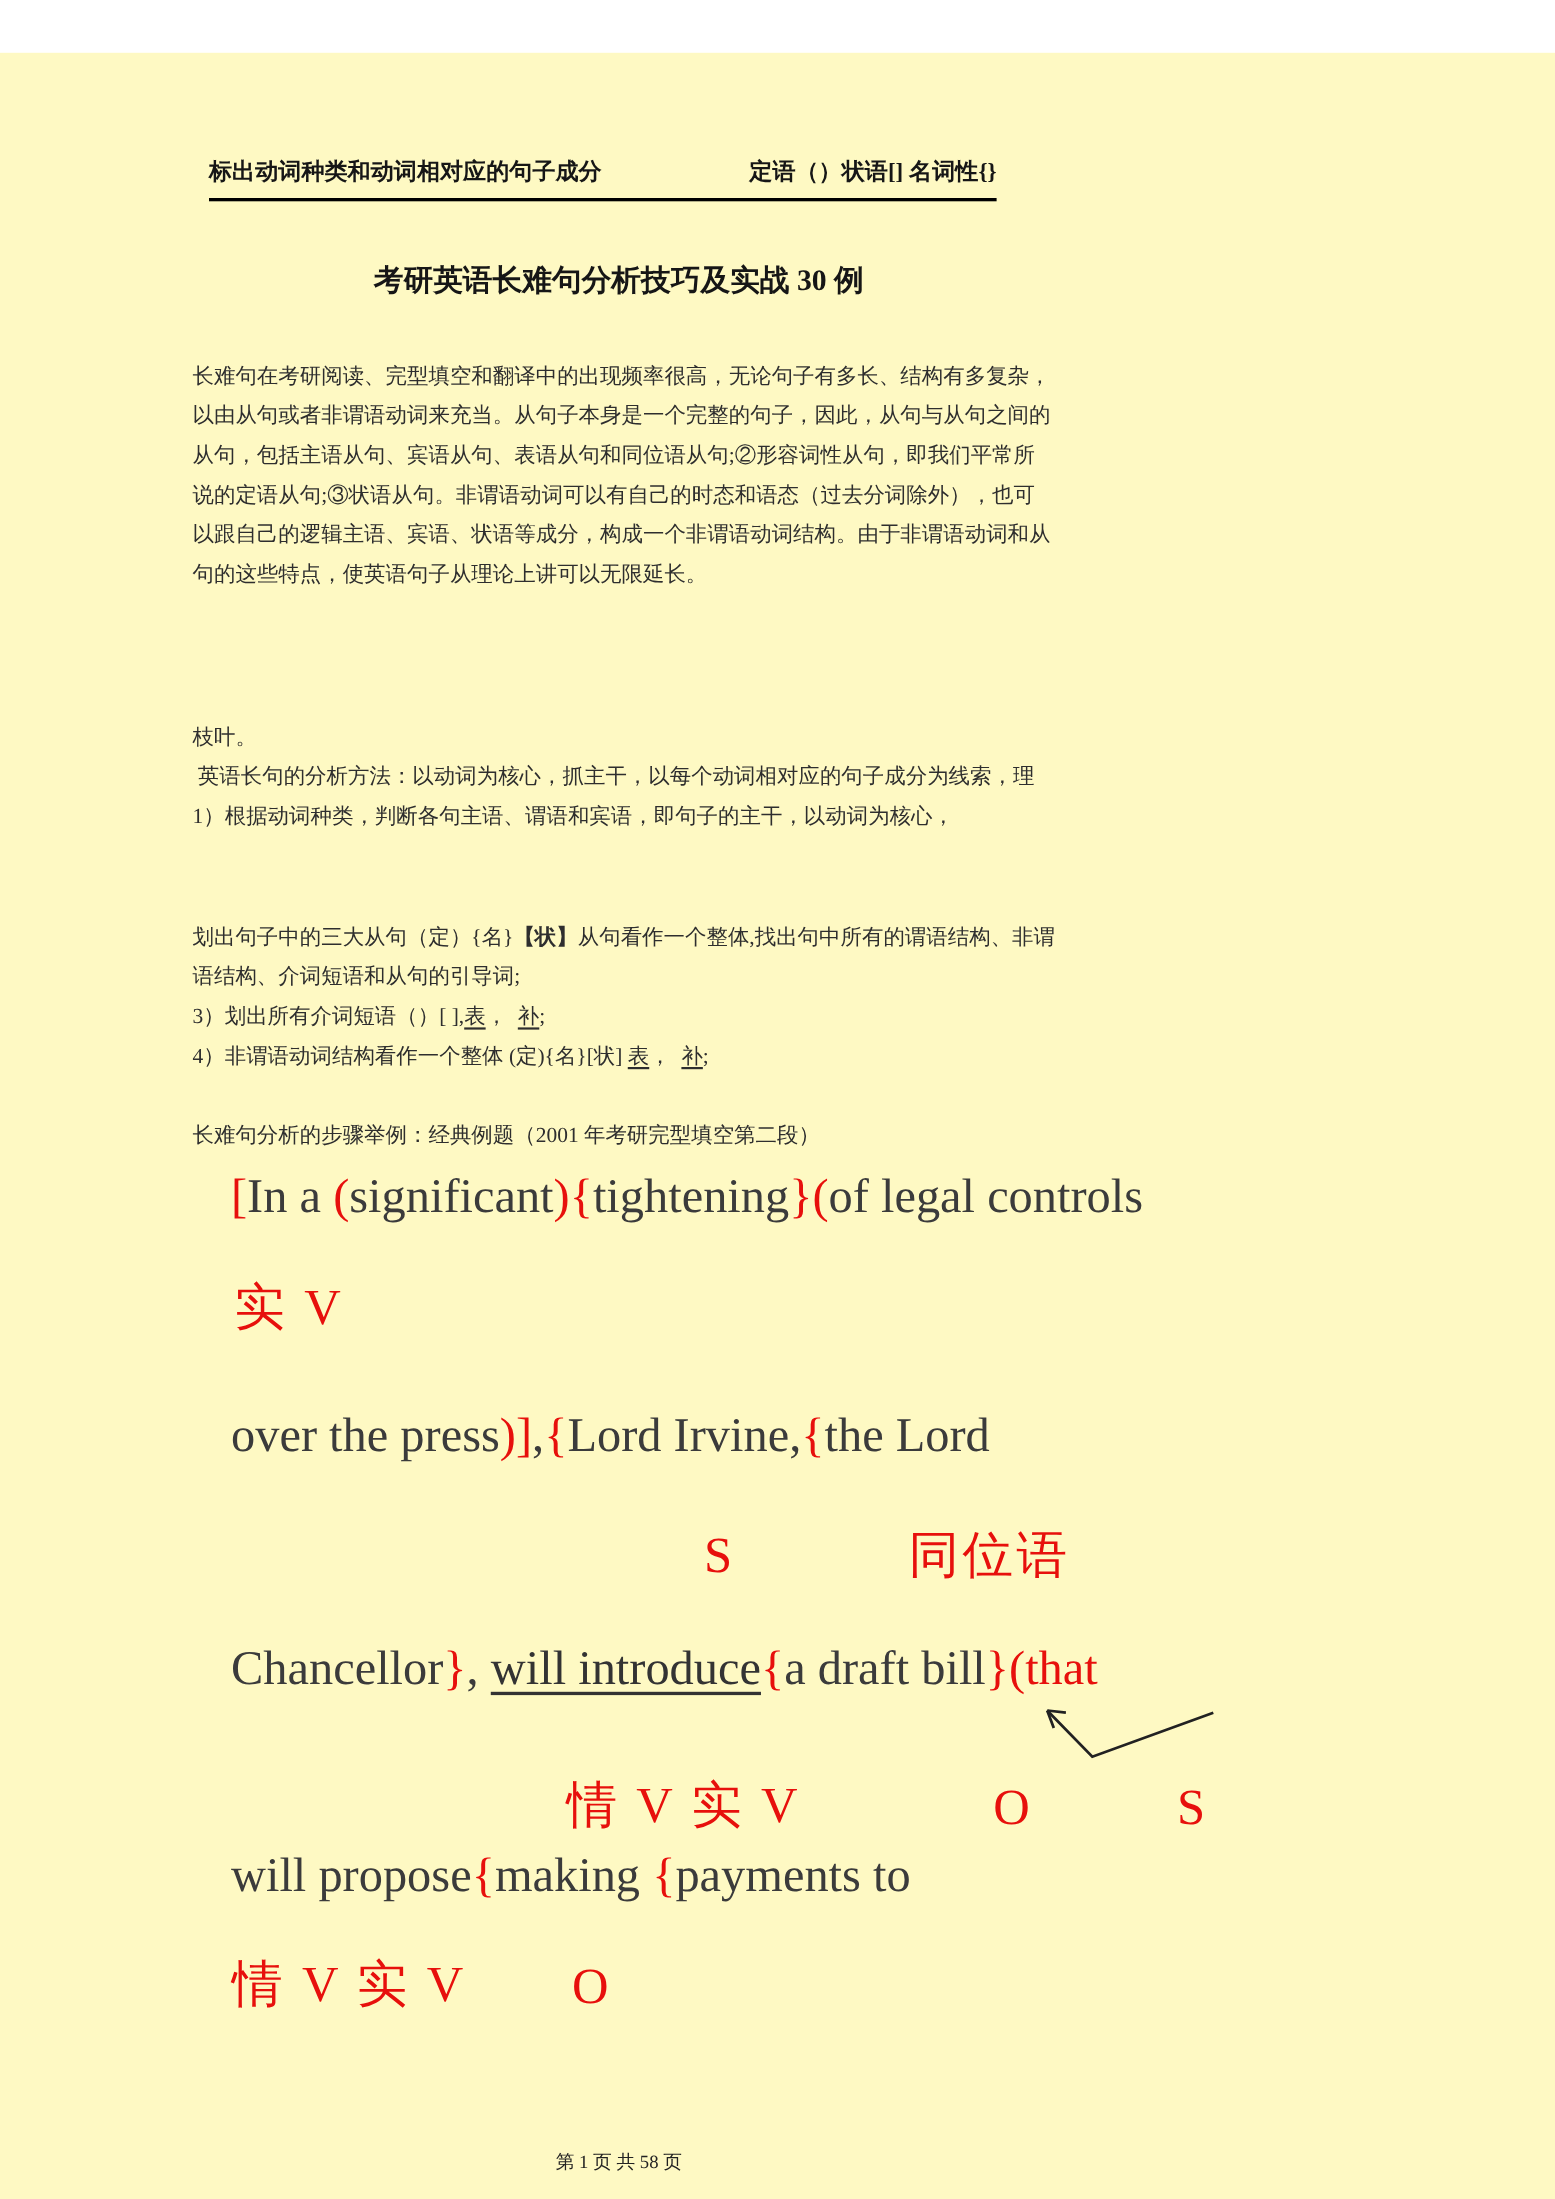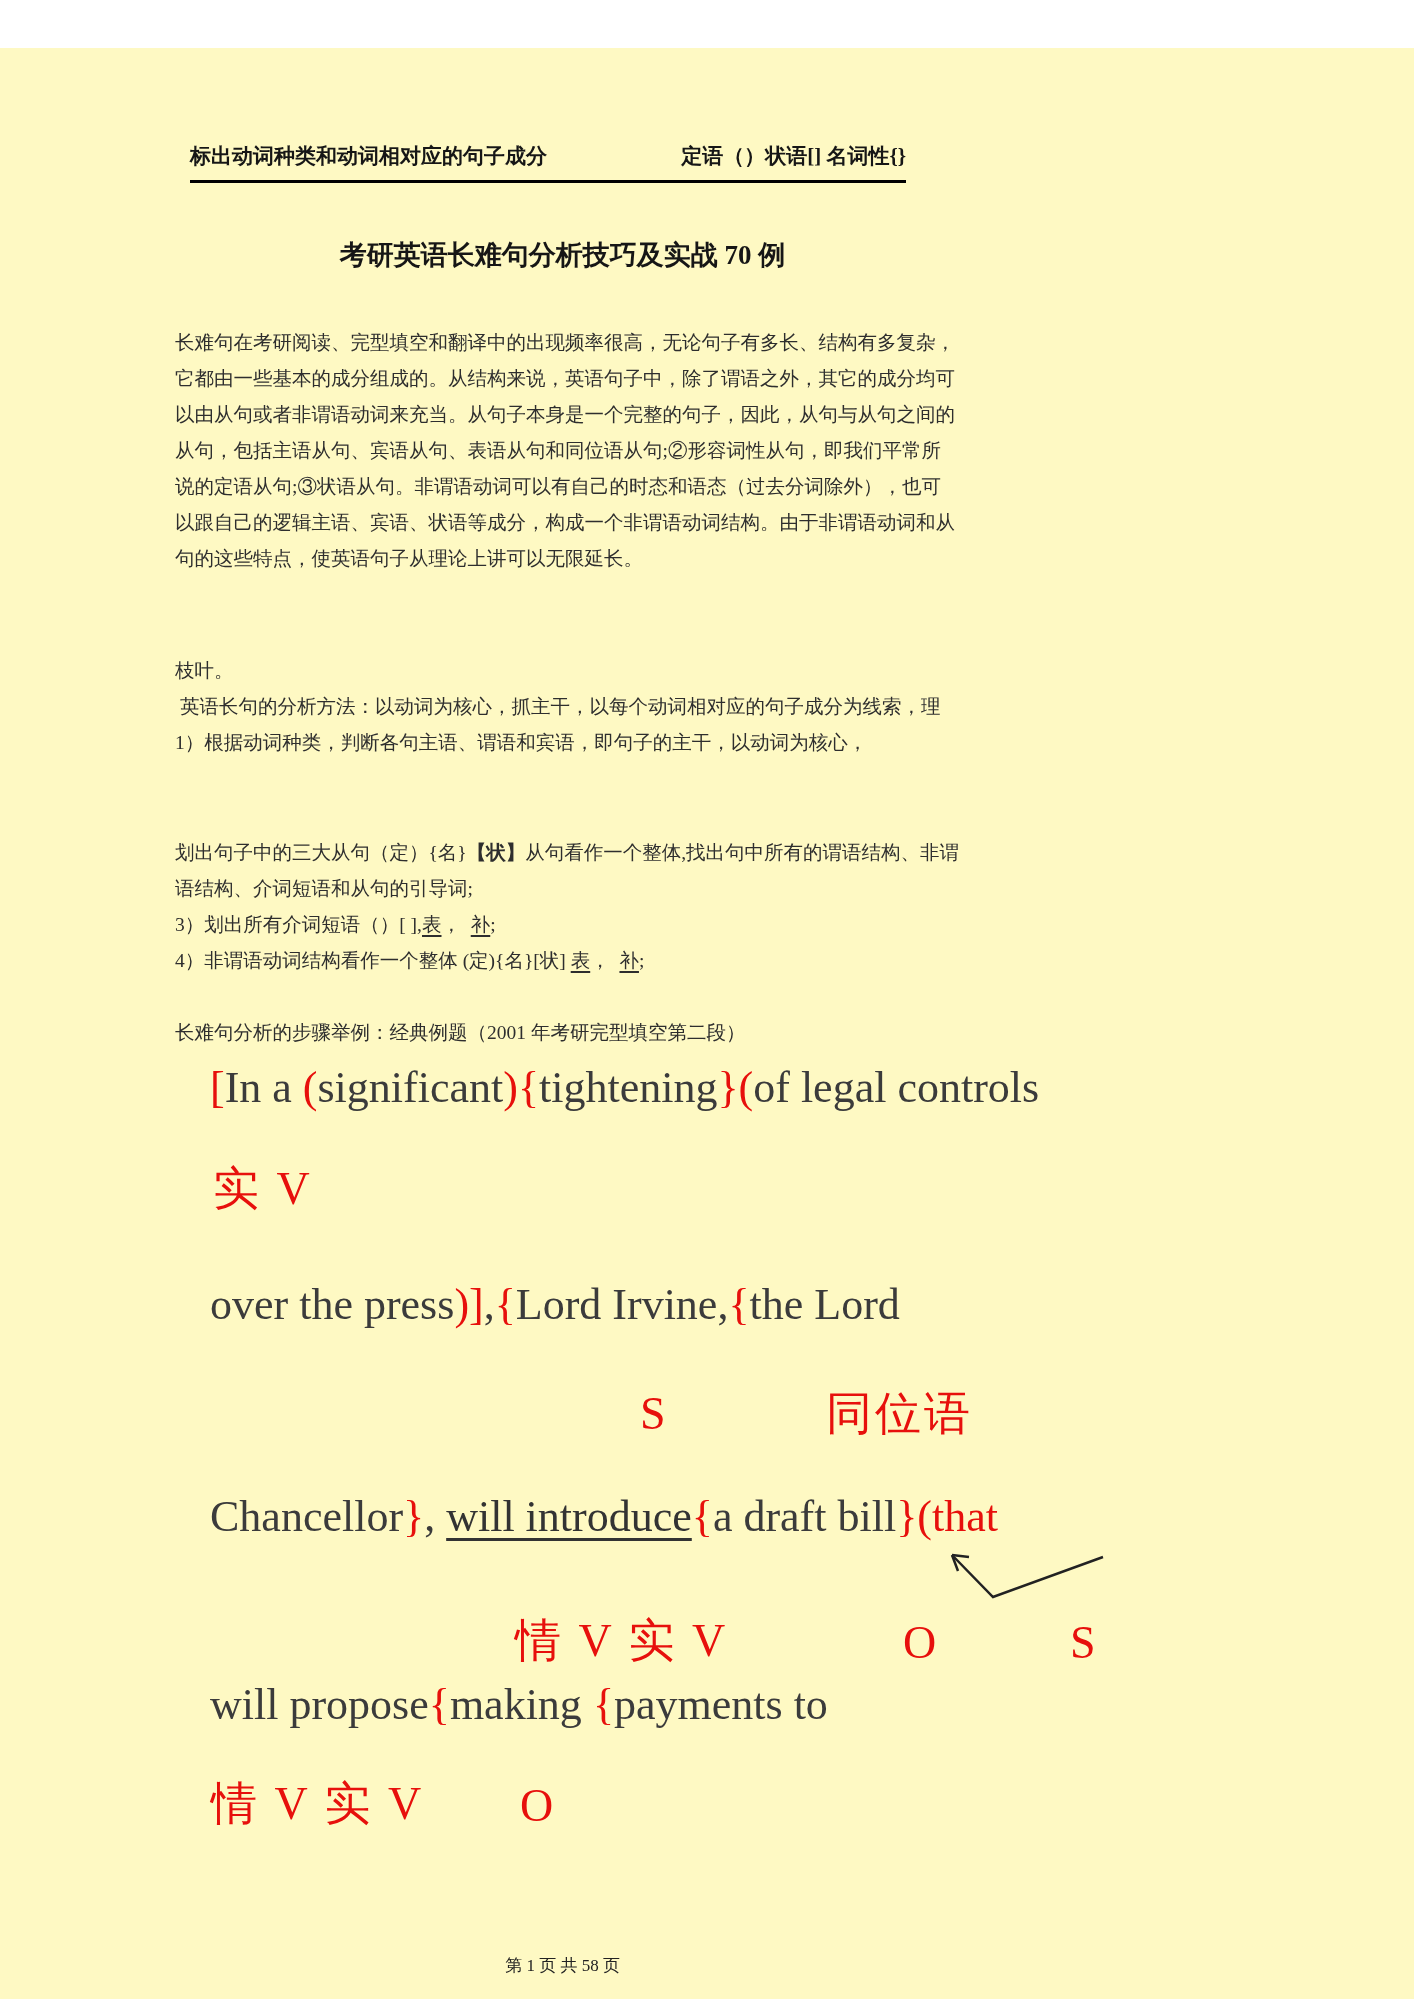--- a/index.html
+++ b/index.html
@@ -51,25 +51,24 @@
 <body>
 
 <div class="page">
 
   <div class="header abs">
     <span>标出动词种类和动词相对应的句子成分</span>
     <span>定语（）状语[] 名词性{}</span>
   </div>
   <div class="header-rule abs"></div>
 
-  <h1 class="title abs">考研英语长难句分析技巧及实战 70 例</h1>
+  <h1 class="title abs">考研英语长难句分析技巧及实战 30 例</h1>
 
   <div class="para intro abs">
       <div class="line">长难句在考研阅读、完型填空和翻译中的出现频率很高，无论句子有多长、结构有多复杂，</div>
-      <div class="line">它都由一些基本的成分组成的。从结构来说，英语句子中，除了谓语之外，其它的成分均可</div>
       <div class="line">以由从句或者非谓语动词来充当。从句子本身是一个完整的句子，因此，从句与从句之间的</div>
       <div class="line">从句，包括主语从句、宾语从句、表语从句和同位语从句;②形容词性从句，即我们平常所</div>
       <div class="line">说的定语从句;③状语从句。非谓语动词可以有自己的时态和语态（过去分词除外），也可</div>
       <div class="line">以跟自己的逻辑主语、宾语、状语等成分，构成一个非谓语动词结构。由于非谓语动词和从</div>
       <div class="line">句的这些特点，使英语句子从理论上讲可以无限延长。</div>
     </div>
 
   <div class="para method abs">
       <div class="line">枝叶。</div>
       <div class="line"> 英语长句的分析方法：以动词为核心，抓主干，以每个动词相对应的句子成分为线索，理</div>

